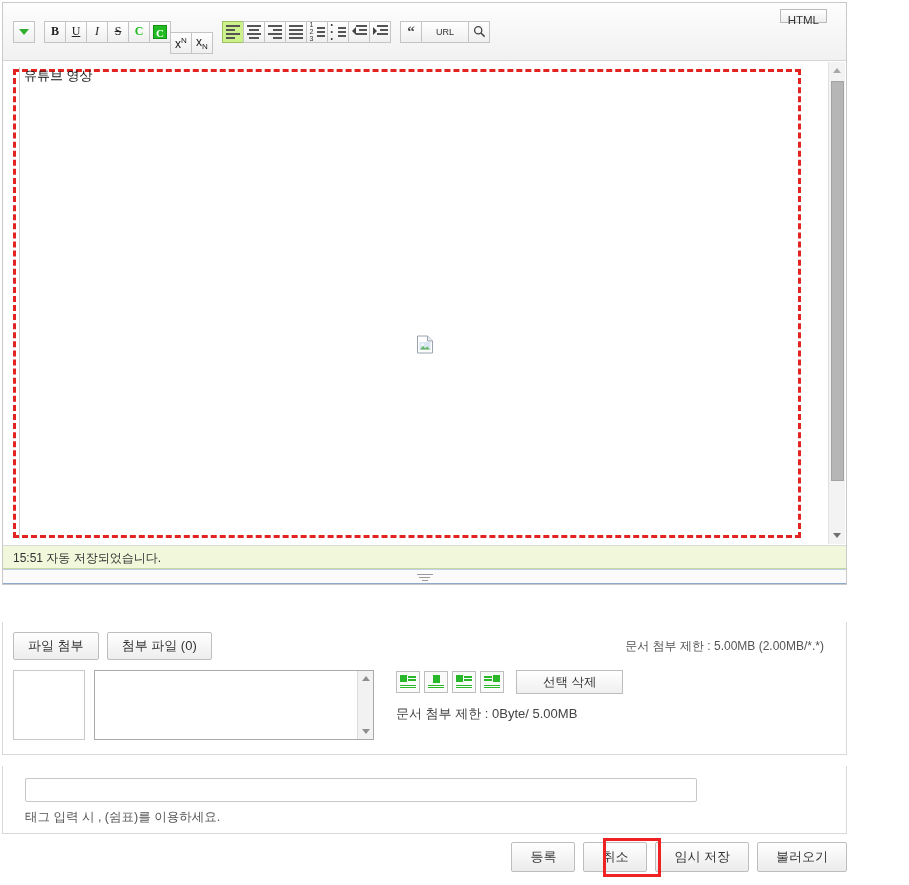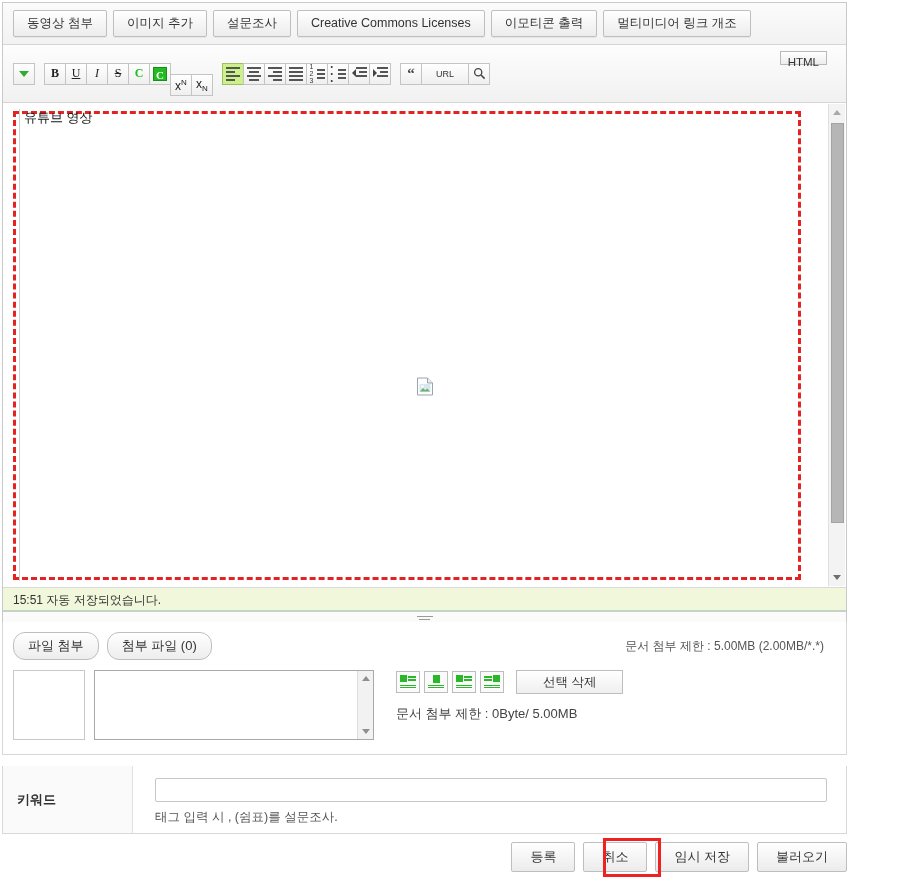--- a/index.html
+++ b/index.html
@@ -203,21 +203,21 @@
     position: absolute; left: 2px; top: 622px; width: 845px;
     border-left: 1px solid #d8d8d8; border-right: 1px solid #d8d8d8;
     border-bottom: 1px solid #d8d8d8;
     background: #fff;
     padding: 10px 10px 14px 10px;
   }
   .attach-top { display:flex; align-items:center; }
   .file-btn {
     height: 28px; padding: 0 14px; font-size: 13px; color:#333;
     background: linear-gradient(#ffffff, #ededed);
-    border: 1px solid #bebebe; border-radius: 12px; cursor: pointer;
+    border: 1px solid #bebebe; border-radius: 2px; cursor: pointer;
     margin-right: 8px; line-height: 26px;
     font-family: "Liberation Sans", "DejaVu Sans", sans-serif;
   }
   .limit-note {
     margin-left: auto; font-size: 12px; color: #555; padding-right: 12px;
   }
   .attach-body { display: flex; margin-top: 10px; }
   .thumb-box {
     width: 72px; height: 70px; border: 1px solid #c9c9c9; background: #fff;
   }
@@ -293,28 +293,20 @@
     position: absolute; right: 248px; top: 838px;
     width: 58px; height: 39px;
     border: 3px solid #ee2222; pointer-events: none;
   }
 </style>
 </head>
 <body>
 
 <div class="editor-wrap">
 
-  <div class="plugin-bar">
-    <button class="plugin-btn">동영상 첨부</button>
-    <button class="plugin-btn">이미지 추가</button>
-    <button class="plugin-btn">설문조사</button>
-    <button class="plugin-btn">Creative Commons Licenses</button>
-    <button class="plugin-btn">이모티콘 출력</button>
-    <button class="plugin-btn">멀티미디어 링크 개조</button>
-  </div>
 
   <div class="format-bar">
     <div class="caret-btn">
       <span class="caret-tri"></span>
     </div>
 
     <div class="grp">
       <div class="tb">
           <span class="bold">B</span>
         </div>
@@ -518,24 +510,23 @@
         <button class="sel-del">선택 삭제</button>
       </div>
       <div class="limit-lines">
         <div>문서 첨부 제한 : 0Byte/ 5.00MB</div>
       </div>
     </div>
   </div>
 </div>
 
 <div class="keyword-row">
-  <div class="kw-label">키워드</div>
   <div class="kw-field">
     <input class="kw-input" type="text" value="" style="">
-    <div class="kw-hint">태그 입력 시 , (쉼표)를 설문조사.</div>
+    <div class="kw-hint">태그 입력 시 , (쉼표)를 이용하세요.</div>
   </div>
 </div>
 
 <div class="action-row">
   <button class="act-btn highlight">등록</button>
   <button class="act-btn">취소</button>
   <button class="act-btn">임시 저장</button>
   <button class="act-btn">불러오기</button>
 </div>
 <div class="hl-box"></div>

